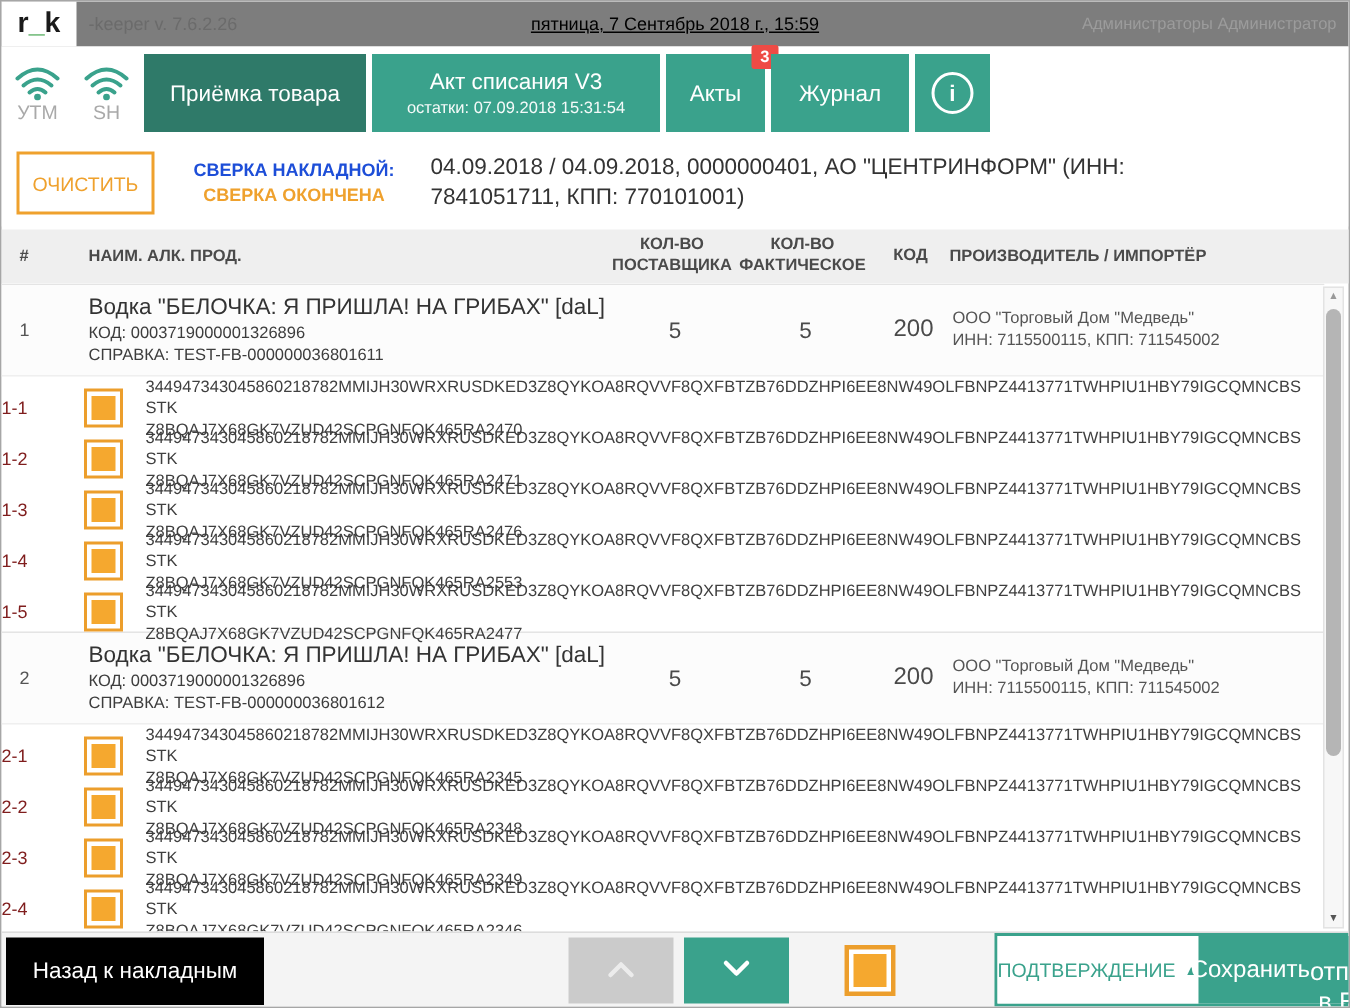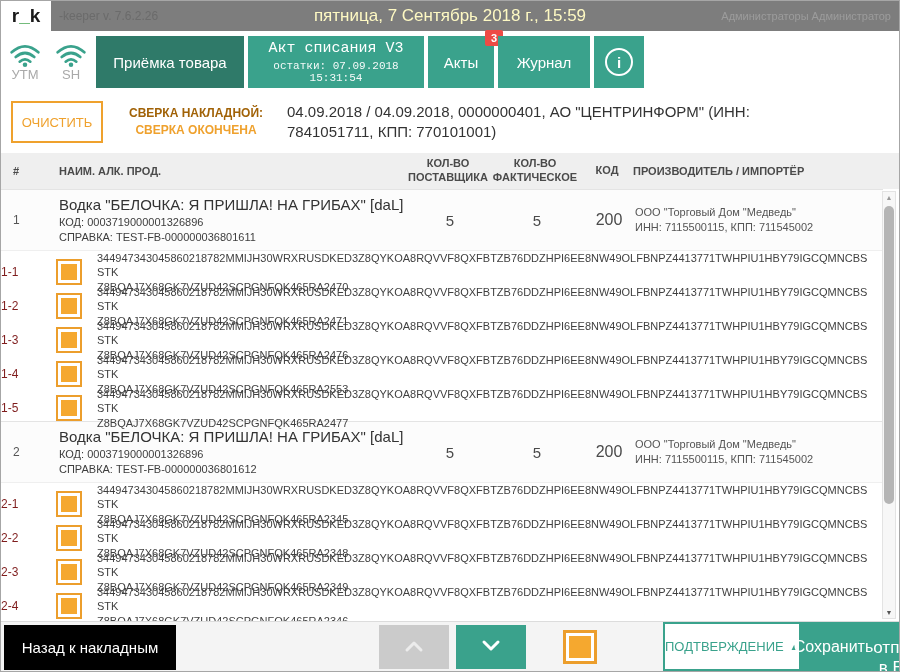--- a/index.html
+++ b/index.html
@@ -5,40 +5,40 @@
   * { margin:0; padding:0; box-sizing:border-box; }
   html,body { background:#cfcfcf; }
   body { font-family:"Liberation Sans","DejaVu Sans",sans-serif; }
   .page { position:relative; width:900px; height:672px; background:#ffffff; border:1px solid #a6a6a6; overflow:hidden; }
 
   
   .topbar { position:absolute; top:0; left:0; width:100%; height:30px; background:#7d7d7d; display:flex; align-items:center; }
   .logo { width:50px; height:30px; background:#ffffff; display:flex; align-items:center; justify-content:center; font-size:19px; font-weight:bold; color:#1a1a1a; letter-spacing:0; }
   .logo .u { color:#3fa24a; font-weight:bold; }
   .version { margin-left:8px; font-size:12px; color:#6b6b6b; }
-  .top-date { position:absolute; left:50%; transform:translateX(-50%); color:#fef9c3; font-size:17px; }
+  .top-date { position:absolute; left:50%; transform:translateX(-50%); color:#000000; font-size:12px;text-decoration:underline; }
   .top-user { margin-left:auto; margin-right:8px; font-size:11px; color:#9c9c9c; }
 
   
   .toolbar { position:absolute; top:30px; left:0; width:100%; height:62px; background:#fff; display:flex; align-items:center; gap:4px; padding:0 3px; }
   .wifi-block { width:88px; display:flex; justify-content:center; gap:12px; }
   .wifi-item { display:flex; flex-direction:column; align-items:center; color:#a9a9a9; font-size:13px; }
   .wifi-item svg { display:block; }
   .tb-btn { height:52px; border:none; color:#fff; font-family:inherit; font-size:15px; display:flex; flex-direction:column; align-items:center; justify-content:center; cursor:pointer; position:relative; }
   .tb-btn.active { background:#2f7a69; }
   .tb-btn.normal { background:#3aa28c; }
   .tb-sub { font-size:11px; margin-top:3px; opacity:.95; }
   .badge { position:absolute; top:-6px; right:-9px; background:#ee4b45; color:#fff; font-size:11px; font-weight:bold; padding:2px 6px; border-radius:2px; line-height:12px; }
   .info-circle { width:28px; height:28px; border:2px solid #fff; border-radius:50%; display:flex; align-items:center; justify-content:center; font-size:15px; font-weight:bold; color:#fff; }
 
   
   .invoice-bar { position:absolute; top:92px; left:0; width:100%; height:58px; background:#fff; display:flex; align-items:center; }
   .clear-btn { margin-left:10px; width:92px; height:42px; background:#fff; border:2px solid #efa12d; color:#efa12d; font-family:inherit; font-size:13px; cursor:pointer; }
   .check-block { width:158px; margin-left:14px; text-align:center; font-size:12px; font-weight:bold; line-height:1.45; }
-  .check-title { color:#a16207; }
+  .check-title { color:#1d4ed8; }
   .check-status { color:#efa12d; }
   .invoice-text { margin-left:12px; width:545px; font-size:15px; color:#333; line-height:1.35; }
 
   
   .thead { position:absolute; top:152px; left:0; width:900px; height:36px; background:#efefef; display:grid; grid-template-columns:48px 1fr 82px 92px 52px 250px; align-items:center; font-size:11px; font-weight:bold; color:#4a4a4a; padding-right:18px; }
   .thead .h-num { padding-left:12px; }
   .thead .h-name { padding-left:10px; }
   .h-c { text-align:center; line-height:1.25; }
   .tbody { position:absolute; top:188px; left:0; width:882px; height:432px; overflow:hidden; background:#fff; }
   .group-row { display:grid; grid-template-columns:48px 1fr 82px 92px 52px 248px; align-items:center; height:62px; background:#fcfcfc; border-top:1px solid #e4e4e4; border-bottom:1px solid #efefef; }
@@ -118,21 +118,21 @@
               </g>
               <circle cx="12" cy="16.3" r="1.7" fill="#3aa28c"></circle>
             </svg>
         </span>
         <span>SH</span>
       </div>
     </div>
     <button class="tb-btn active" style="width:148px;">
       <span>Приёмка товара</span>
     </button>
-    <button class="tb-btn normal" style="width:176px;font-family:Liberation Mono, monospace;">
+    <button class="tb-btn normal" style="width:192px;">
       <span>Акт списания V3</span>
       <span class="tb-sub">остатки: 07.09.2018 15:31:54</span>
     </button>
     <button class="tb-btn normal" style="width:66px;">
       <span>Акты</span>
       <span class="badge">3</span>
     </button>
     <button class="tb-btn normal" style="width:92px;">
       <span>Журнал</span>
     </button>

